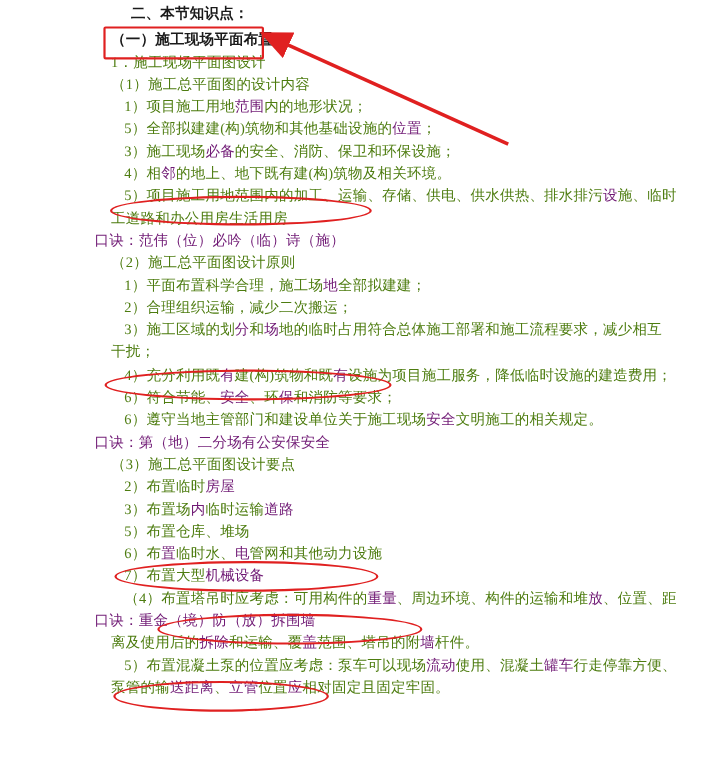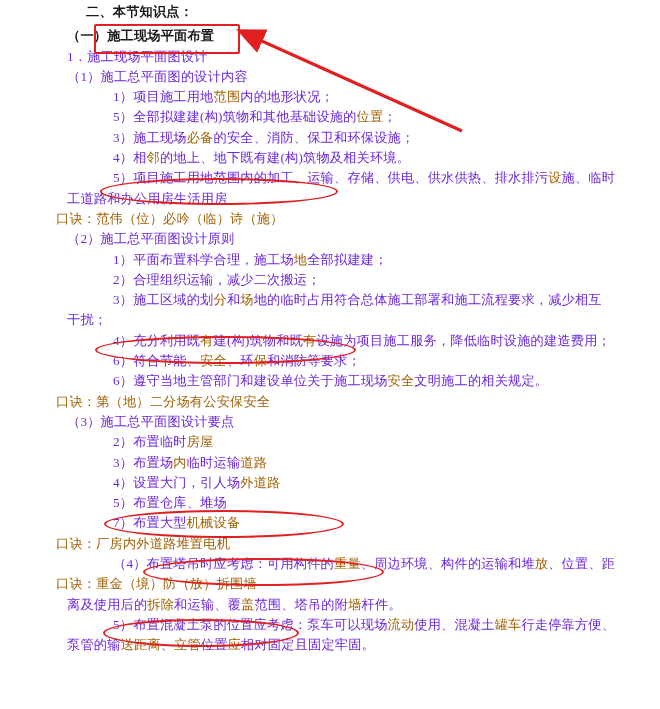--- a/index.html
+++ b/index.html
@@ -22,27 +22,27 @@
     padding: 0;
     box-sizing: border-box;
   }
   .line {
     position: relative;
     font-size: 13.2px;
     line-height: 20.3px;
     white-space: nowrap;
     letter-spacing: 0.2px;
   }
-  .ind0 { padding-left: 86px; }
-  .ind1 { padding-left: 67px; }
+  .ind0 { padding-left: 119px; }
+  .ind1 { padding-left: 101px; }
   .ind2 { padding-left: 113px; }
-  .ind-k { padding-left: 56px; }
+  .ind-k { padding-left: 86px; }
   .bold { font-weight: bold; }
-  .red { color: #a16207; }
-  .blk { color: #6d28d9; }
+  .red { color: #701a75; }
+  .blk { color: #4d7c0f; }
 
   
   .ellipse {
     position: absolute;
     border: 2px solid #e02020;
     border-radius: 50%;
     pointer-events: none;
   }
   
   .rect {
@@ -82,24 +82,23 @@
       <div class="line ind2"><span class="blk">2）合理组织运输，减少二次搬运；</span></div>
       <div class="line ind2"><span class="blk">3）施工区域的划</span><span class="red">分</span><span class="blk">和</span><span class="red">场</span><span class="blk">地的临时占用符合总体施工部署和施工流程要求，减少相互</span></div>
       <div class="line ind1"><span class="blk">干扰；</span></div>
       <div class="line ind2"><span class="blk">4）充分利用既</span><span class="red">有</span><span class="blk">建(构)筑物和既</span><span class="red">有</span><span class="blk">设施为项目施工服务，降低临时设施的建造费用；</span></div>
       <div class="line ind2"><span class="blk">6）符合节能、</span><span class="red">安全</span><span class="blk">、环</span><span class="red">保</span><span class="blk">和消防等要求；</span></div>
       <div class="line ind2"><span class="blk">6）遵守当地主管部门和建设单位关于施工现场</span><span class="red">安全</span><span class="blk">文明施工的相关规定。</span></div>
       <div class="line ind0 ind-k"><span class="red">口诀：第（地）二分场有公安保安全</span></div>
       <div class="line ind1"><span class="blk">（3）施工总平面图设计要点</span></div>
       <div class="line ind2"><span class="blk">2）布置临时</span><span class="red">房屋</span></div>
       <div class="line ind2"><span class="blk">3）布置场</span><span class="red">内</span><span class="blk">临时运输</span><span class="red">道路</span></div>
-      <div class="line ind2"><span class="blk">4）设置大门，引人场</span><span class="red">外道路</span></div>
       <div class="line ind2"><span class="blk">5）布置仓库、堆场</span></div>
+      <div class="line ind2"><span class="blk">6）布</span><span class="red">置</span><span class="blk">临时水、</span><span class="red">电</span><span class="blk">管网和其他动力设施</span></div>
       <div class="line ind2"><span class="blk">7）布置大型</span><span class="red">机械设备</span></div>
-      <div class="line ind1 ind-k"><span class="red">口诀：厂房内外道路堆置电机</span></div>
       <div class="line ind2"><span class="blk">（4）布置塔吊时应考虑：可用构件的</span><span class="red">重量</span><span class="blk">、周边环境、构件的运输和堆</span><span class="red">放</span><span class="blk">、位置、距</span></div>
       <div class="line ind2 ind-k"><span class="red">口诀：重金（境）防（放）拆围墙</span></div>
       <div class="line ind1"><span class="blk">离及使用后的</span><span class="red">拆除</span><span class="blk">和运输、覆</span><span class="red">盖</span><span class="blk">范围、塔吊的附</span><span class="red">墙</span><span class="blk">杆件。</span></div>
       <div class="line ind2"><span class="blk">5）布置混凝土泵的位置应考虑：泵车可以现场</span><span class="red">流动</span><span class="blk">使用、混凝土</span><span class="red">罐车</span><span class="blk">行走停靠方便、</span></div>
       <div class="line ind1"><span class="blk">泵管的输</span><span class="red">送距离</span><span class="blk">、</span><span class="red">立管</span><span class="blk">位置</span><span class="red">应</span><span class="blk">相对固定且固定牢固。</span></div>
     </div>
 
   <div id="annot-layer">
       <div class="rect" style="left: 94px; top: 22px; width: 142px; height: 26px;"></div>
       <div class="ellipse" style="left: 100px; top: 176px; width: 234px; height: 23px;"></div>

